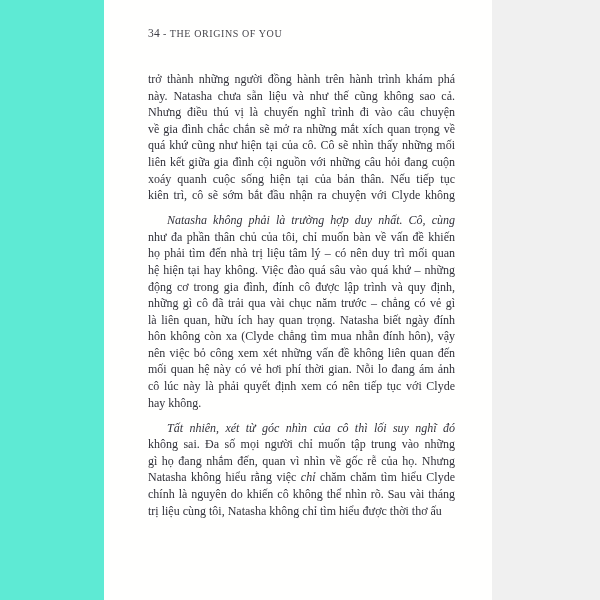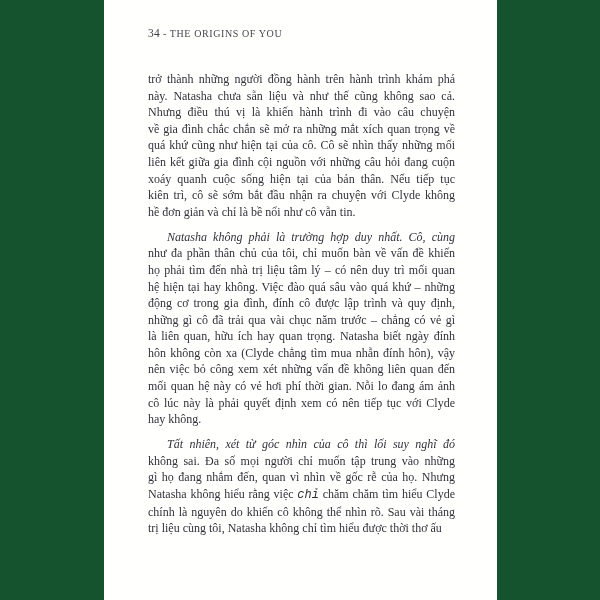--- a/index.html
+++ b/index.html
@@ -1,22 +1,22 @@
 <!DOCTYPE html>
 <html><head>
 <meta charset="utf-8">
 <style>
   html, body { margin: 0; padding: 0; }
   body { background: #f0f0f0; font-family: "Liberation Serif", "DejaVu Serif", serif; }
 
   .screen {
     position: relative;
-    width: 600px;
+    width: 492px;
     height: 600px;
-    background: #14532d;
+    background: #5eead4;
     overflow: hidden;
   }
 
   .page {
     position: absolute;
     left: 104px;
     top: 0;
     width: 393px;
     height: 600px;
     background: #fffffe;
@@ -48,41 +48,40 @@
   .para { margin: 0 0 8.4px 0; }
   .para:last-child { margin-bottom: 0; }
 
   .line {
     text-align: justify;
     text-align-last: justify;
     white-space: nowrap;
   }
   .line.plast { text-align-last: left; }
   .line.indent { text-indent: 19px; font-style: italic; }
-  .line em { font-style: italic; font-family: Liberation Mono, monospace; }
+  .line em { font-style: italic; }
 </style>
 </head>
 <body>
 
 <div class="screen">
   <div class="page">
     <div class="running-head">
       <span class="pgnum">34</span><span class="sep">-</span><span class="title">THE ORIGINS OF YOU</span>
     </div>
     <div class="bodytext">
         <div class="para">
           <div class="line">trở thành những người đồng hành trên hành trình khám phá</div>
           <div class="line">này. Natasha chưa sẵn liệu và như thế cũng không sao cả.</div>
-          <div class="line">Nhưng điều thú vị là khiến hành trình đi vào câu chuyện</div>
+          <div class="line">Nhưng điều thú vị là chuyến nghĩ trình đi vào câu chuyện</div>
           <div class="line">về gia đình chắc chắn sẽ mở ra những mắt xích quan trọng về</div>
           <div class="line">quá khứ cũng như hiện tại của cô. Cô sẽ nhìn thấy những mối</div>
           <div class="line">liên kết giữa gia đình cội nguồn với những câu hỏi đang cuộn</div>
           <div class="line">xoáy quanh cuộc sống hiện tại của bản thân. Nếu tiếp tục</div>
           <div class="line">kiên trì, cô sẽ sớm bắt đầu nhận ra chuyện với Clyde không</div>
-          <div class="line plast">hề đơn giản và chỉ là bề nổi như cô vẫn tin.</div>
         </div>
         <div class="para">
           <div class="line indent">Natasha không phải là trường hợp duy nhất. Cô, cùng</div>
           <div class="line">như đa phần thân chủ của tôi, chỉ muốn bàn về vấn đề khiến</div>
           <div class="line">họ phải tìm đến nhà trị liệu tâm lý – có nên duy trì mối quan</div>
           <div class="line">hệ hiện tại hay không. Việc đào quá sâu vào quá khứ – những</div>
           <div class="line">động cơ trong gia đình, đính cô được lập trình và quy định,</div>
           <div class="line">những gì cô đã trải qua vài chục năm trước – chẳng có vẻ gì</div>
           <div class="line">là liên quan, hữu ích hay quan trọng. Natasha biết ngày đính</div>
           <div class="line">hôn không còn xa (Clyde chẳng tìm mua nhẫn đính hôn), vậy</div>

